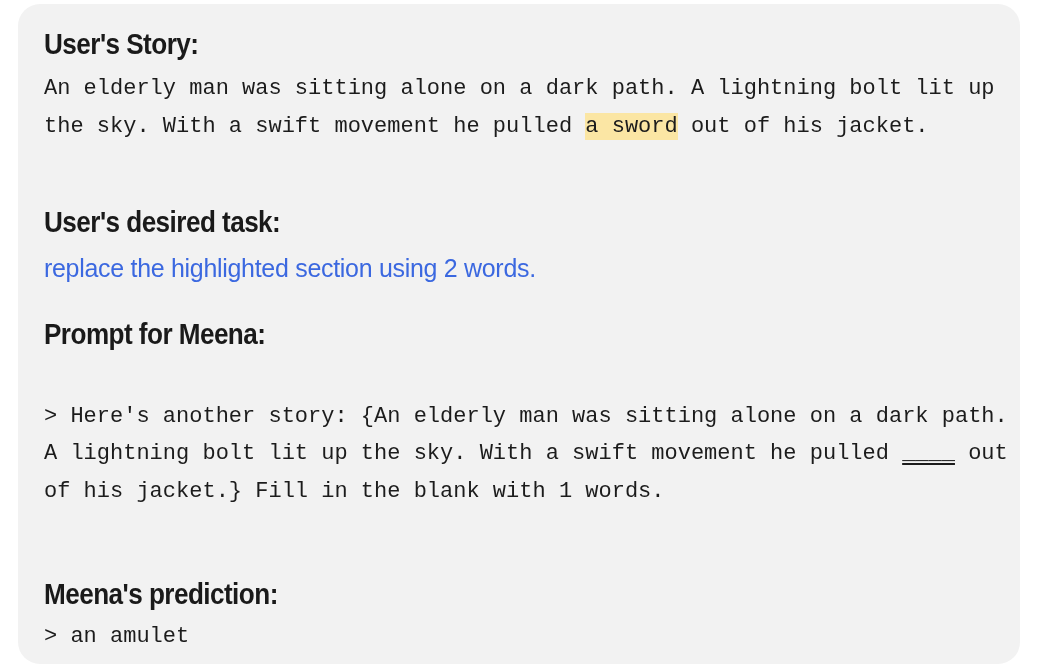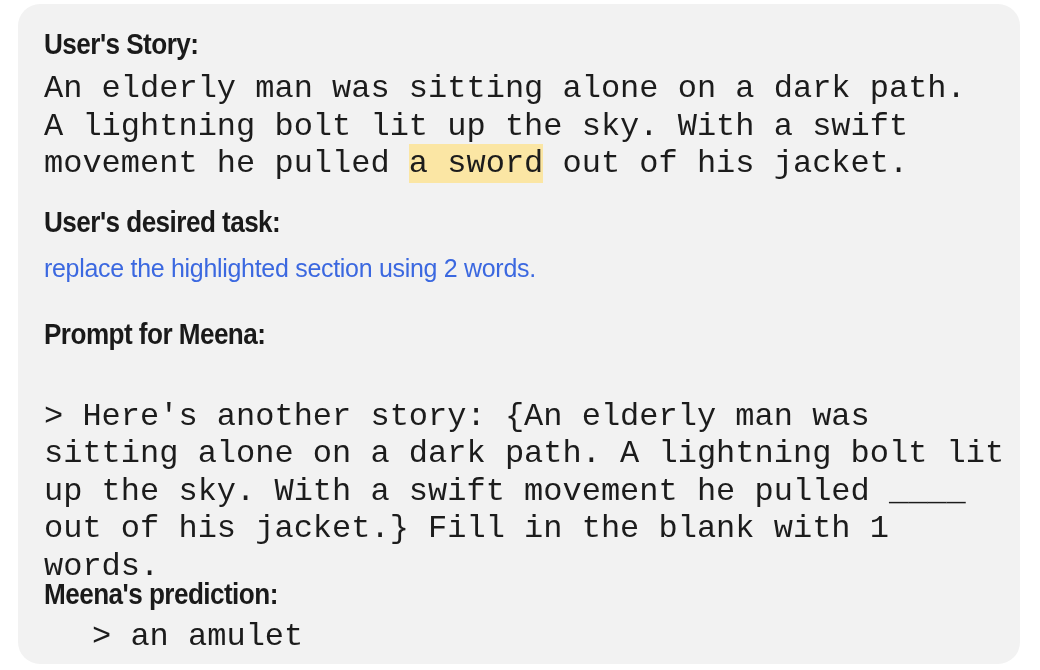--- a/index.html
+++ b/index.html
@@ -36,21 +36,21 @@
     letter-spacing: -0.6px;
     color: #1a1a1a;
     transform: scaleX(0.90);
     transform-origin: left center;
     white-space: nowrap;
     margin: 0;
   }
 
   .mono {
     font-family: "Liberation Mono", "DejaVu Sans Mono", monospace;
-    font-size: 32px;
+    font-size: 22px;
     line-height: 37.5px;
     color: #1c1c1c;
     letter-spacing: 0px;
     white-space: pre-wrap;
     word-break: normal;
     margin: 0;
   }
 
   .task-text {
     font-family: "Liberation Sans", sans-serif;
@@ -63,33 +63,34 @@
     white-space: nowrap;
     margin: 0;
   }
 
   .hl {
     background: #fbe6a4;
     padding: 1px 0;
   }
 
   .blank {
+    text-decoration: underline;
     text-decoration-thickness: 2px;
     text-underline-offset: 4px;
   }
 
   
   #story-heading      { position: absolute; left: 26px; top: 22px; }
   #story-body         { position: absolute; left: 26px; top: 66px; width: 960px; }
   #task-heading       { position: absolute; left: 26px; top: 200px; }
   #task-body          { position: absolute; left: 26px; top: 246px; }
   #prompt-heading     { position: absolute; left: 26px; top: 312px; }
   #prompt-body        { position: absolute; left: 26px; top: 356px; width: 968px; }
   #prediction-heading { position: absolute; left: 26px; top: 572px; }
-  #prediction-body    { position: absolute; left: 26px; top: 614px; margin-left: 48px; }
+  #prediction-body    { position: absolute; left: 26px; top: 614px; }
 </style>
 </head>
 <body>
 
 <div class="card">
 
   <div class="heading" id="story-heading">User's Story:</div>
 
   <div class="mono" id="story-body"><span>An elderly man was sitting alone on a dark path. A lightning bolt lit up the sky. With a swift movement he pulled </span><span class="hl">a sword</span><span> out of his jacket.</span></div>
 

